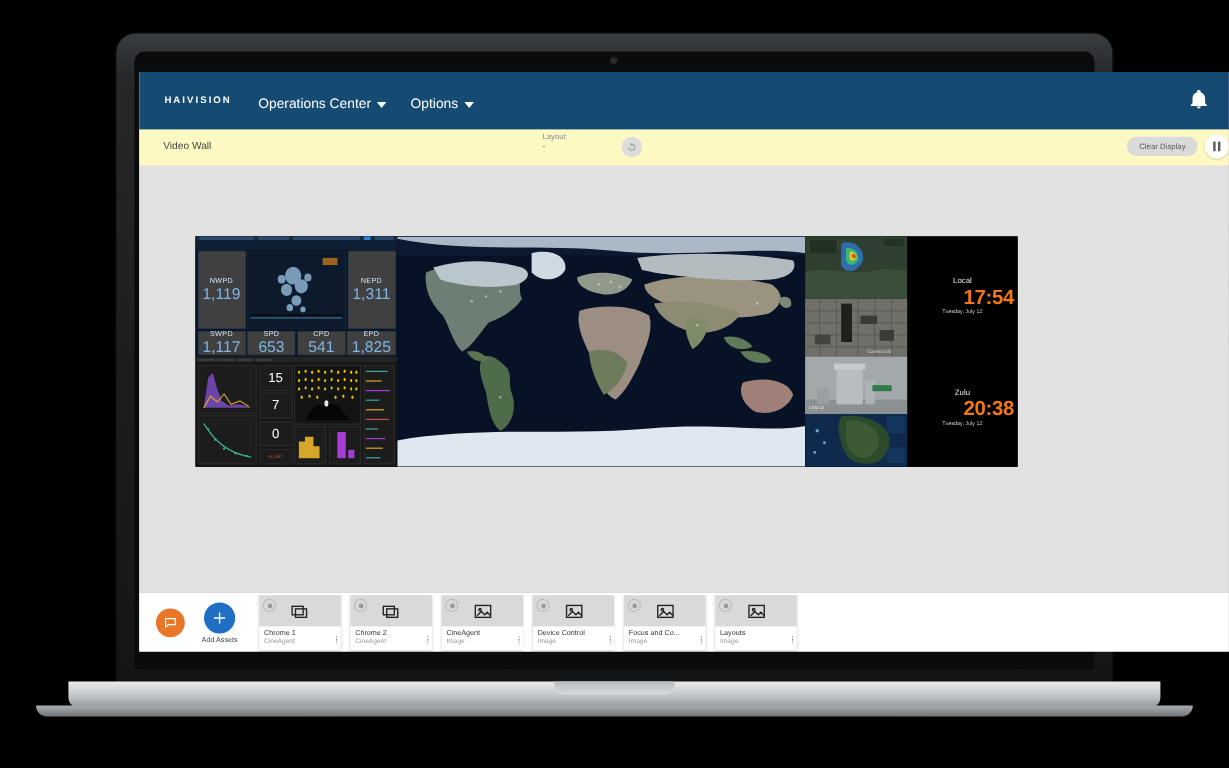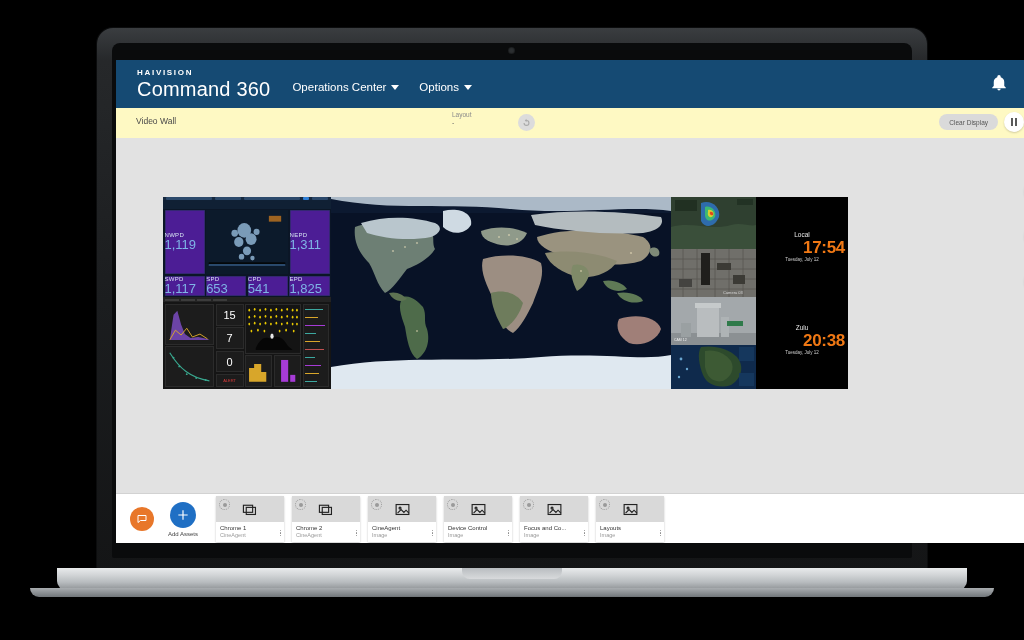--- a/index.html
+++ b/index.html
@@ -88,21 +88,21 @@
   .wall{position:absolute;left:47px;top:59px;width:685px;height:192px;display:flex;background:#000;}
 
   
   .p1{width:168px;height:192px;background:#0e1b2a;display:flex;flex-direction:column;}
   .p1-top{height:100px;background:#0f1d2e;display:flex;flex-direction:column;}
   .p1-titlebar{height:7px;background:#16293f;display:flex;align-items:center;padding:0 3px;gap:3px;}
   .p1-titlebar span{display:block;height:2.5px;background:#2c496b;border-radius:1px;}
   .p1-spark{height:17px;background:#102034;position:relative;overflow:hidden;}
   .p1-grid{flex:1;display:flex;flex-direction:column;gap:1.5px;padding:1.5px;background:#0b1626;}
   .p1-row{flex:1;display:flex;gap:1.5px;}
-  .tile{background:#4c1d95;display:flex;flex-direction:column;align-items:flex-start;justify-content:center;border:.5px solid #1d3consultar;}
+  .tile{background:#404040;display:flex;flex-direction:column;align-items:center;justify-content:center;border:.5px solid #1d3consultar;}
   .tile{border:.5px solid #1d3busca;}
   .tile{border:none;box-shadow:inset 0 0 0 .5px #1c3consult;}
   .tile{box-shadow:inset 0 0 0 .5px #1d3350;}
   .tile-lbl{font-size:6px;color:#d6e4f2;letter-spacing:.3px;}
   .tile-val{font-size:13px;color:#7fb4e6;font-weight:300;line-height:1.05;}
   .minimap{flex:2.05;background:#0c1a2b;position:relative;overflow:hidden;box-shadow:inset 0 0 0 .5px #1d3350;}
   .p1-bot{flex:1;background:#151515;position:relative;overflow:hidden;}
   .p1-bot-bar{height:5px;background:#232323;display:flex;gap:2px;padding:0 2px;align-items:center;}
   .p1-bot-bar i{display:block;height:2px;width:14px;background:#3c3c3c;}
   .p1-bot-body{position:absolute;left:0;right:0;top:5px;bottom:0;display:flex;gap:1.5px;padding:2px;}
@@ -157,21 +157,20 @@
 
   <div class="laptop-lid"></div>
   <div class="lid-inner"></div>
   <div class="camera"></div>
 
   <div class="screen">
 
     <div class="app-header">
       <div class="brand">
         <div class="brand-top">HAIVISION</div>
-        <div class="brand-main">Command 360</div>
       </div>
       <div class="navmenu">
         <div class="navitem">
           <span>Operations Center</span>
           <span class="caret"></span>
         </div>
         <div class="navitem">
           <span>Options</span>
           <span class="caret"></span>
         </div>

